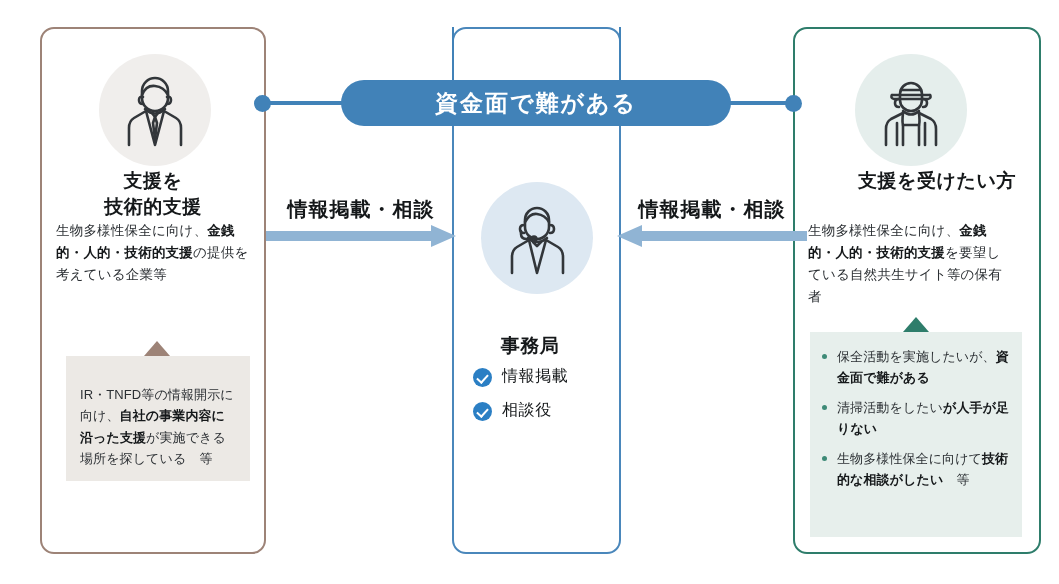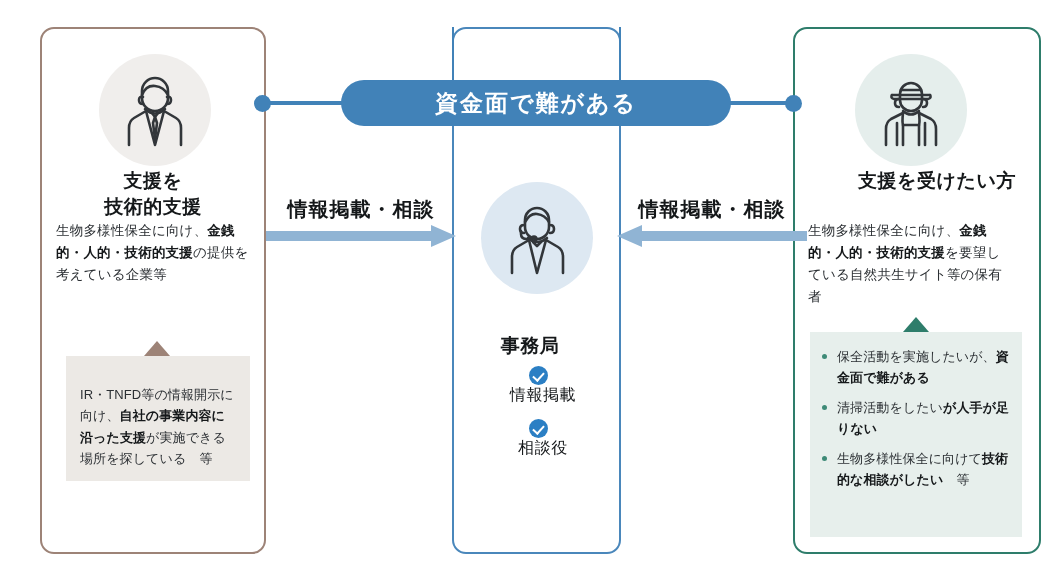--- a/index.html
+++ b/index.html
@@ -125,23 +125,22 @@
     background: #3e8a77;
   }
 
   
   #checklist {
     position: absolute;
     left: 473px; top: 366px; width: 140px;
   }
   .check-row {
     display: flex;
-    align-items: center;
+    align-items: flex-end;
     margin-bottom: 13px;
-    flex-direction: column;
   }
   .check-icon {
     width: 19px; height: 19px;
     border-radius: 50%;
     background: #2b7fc4;
     margin-right: 10px;
     flex: 0 0 auto;
     position: relative;
   }
   .check-icon::after {

